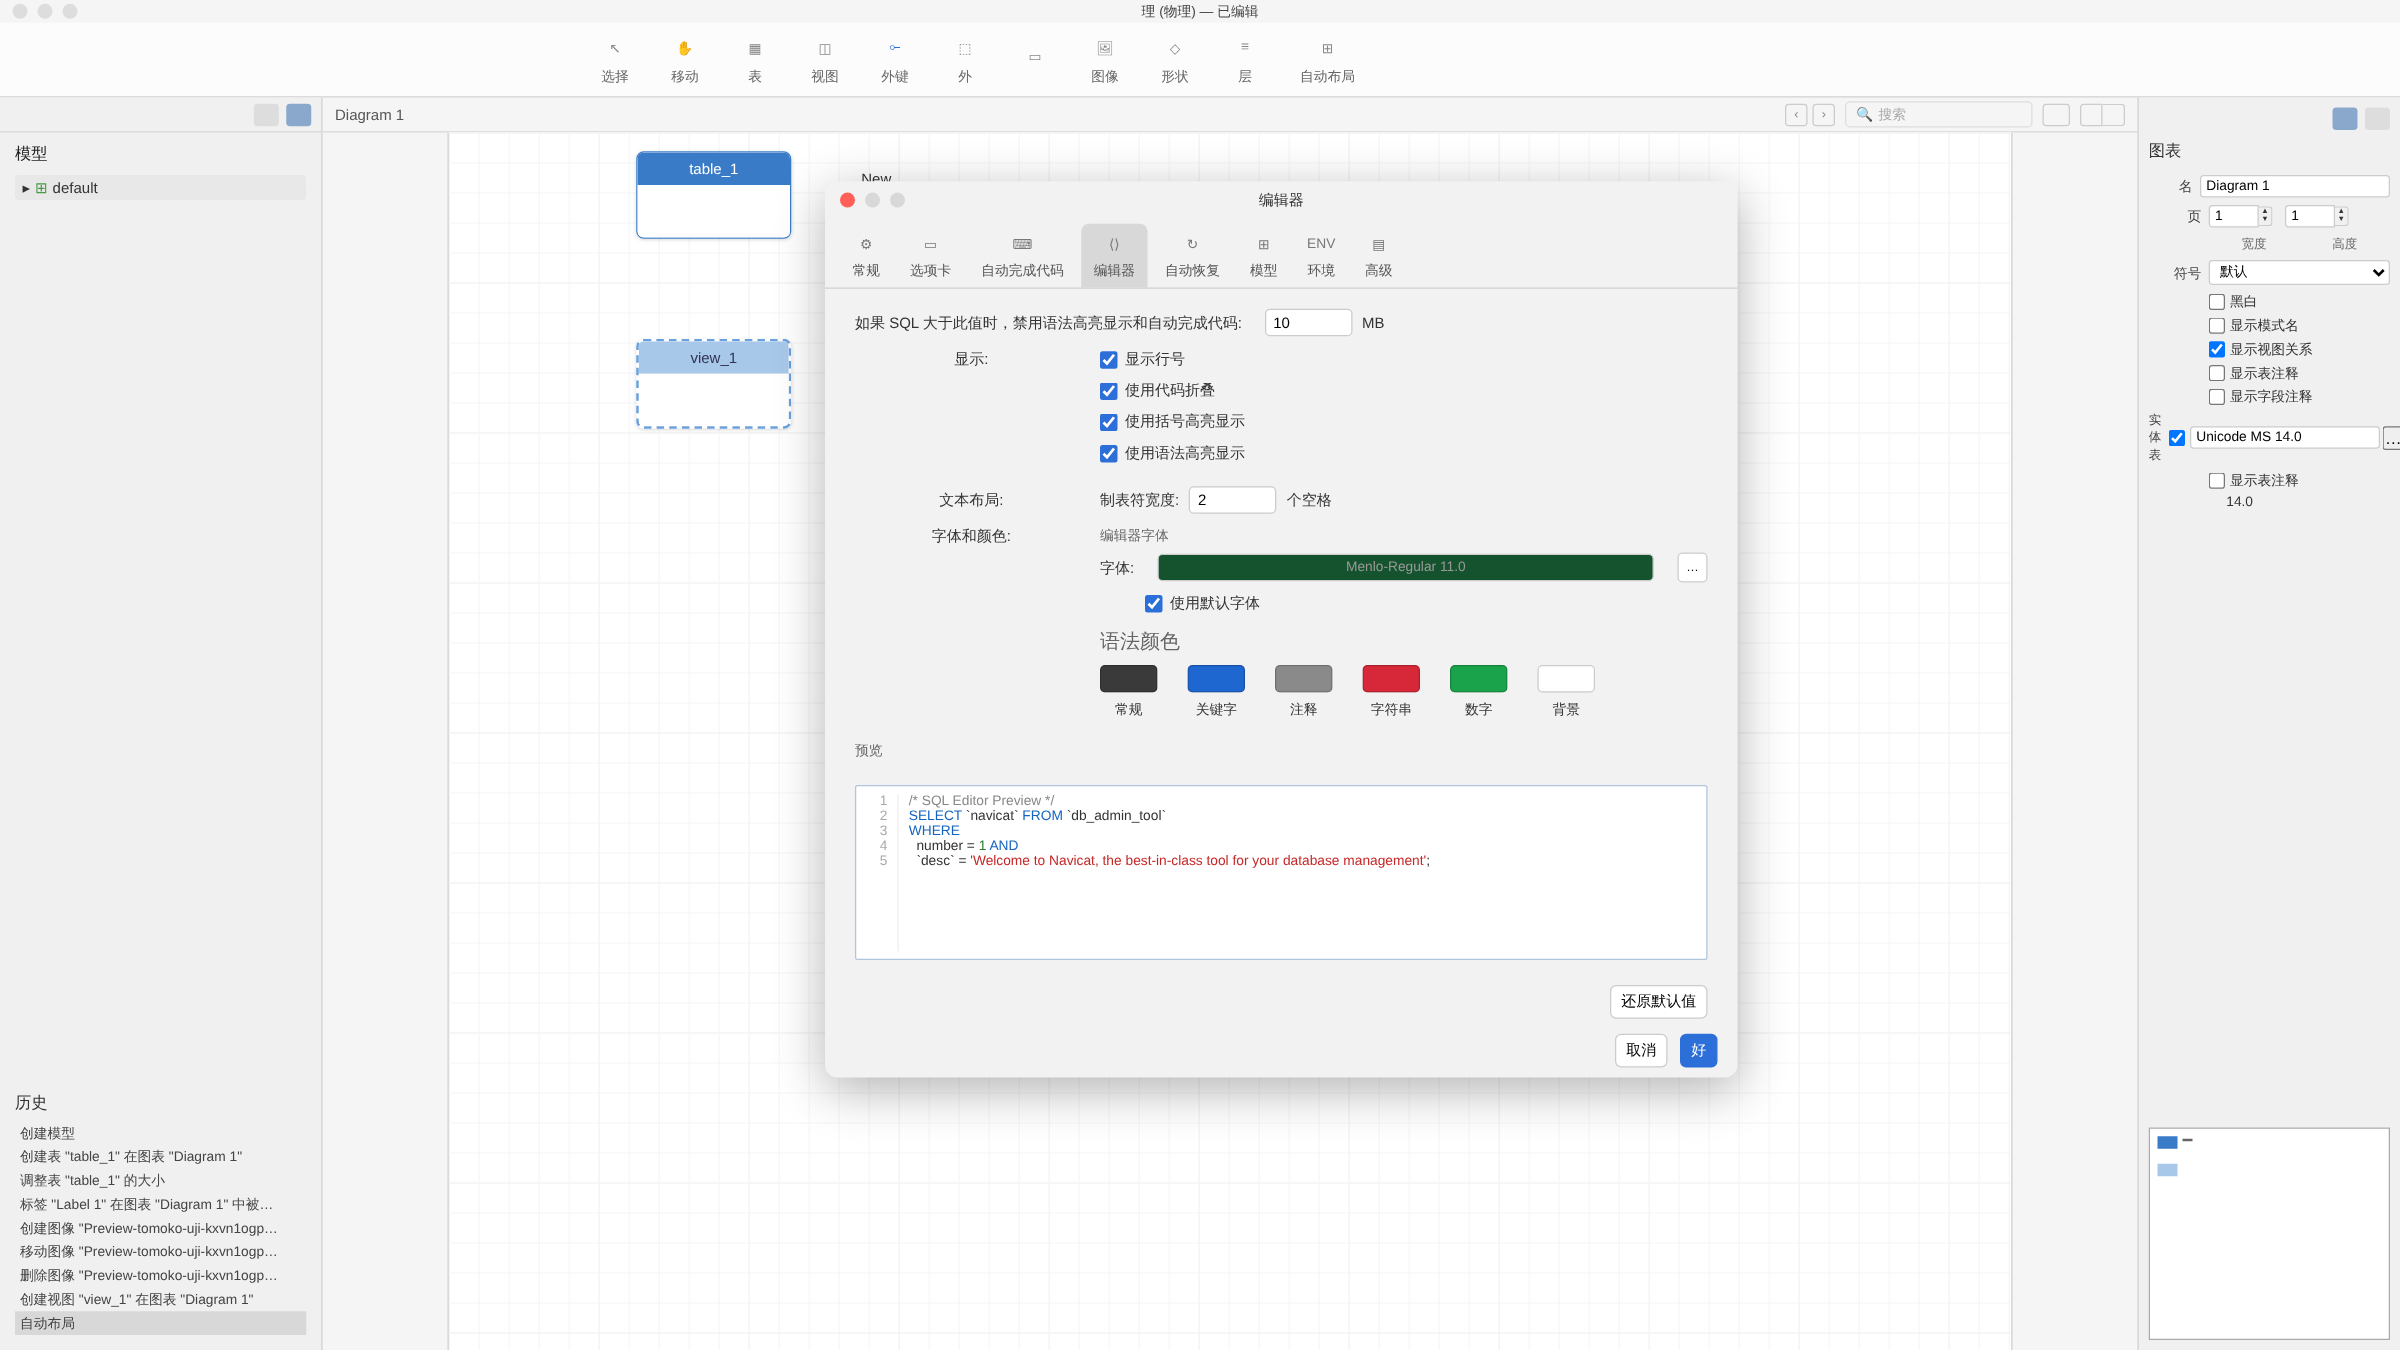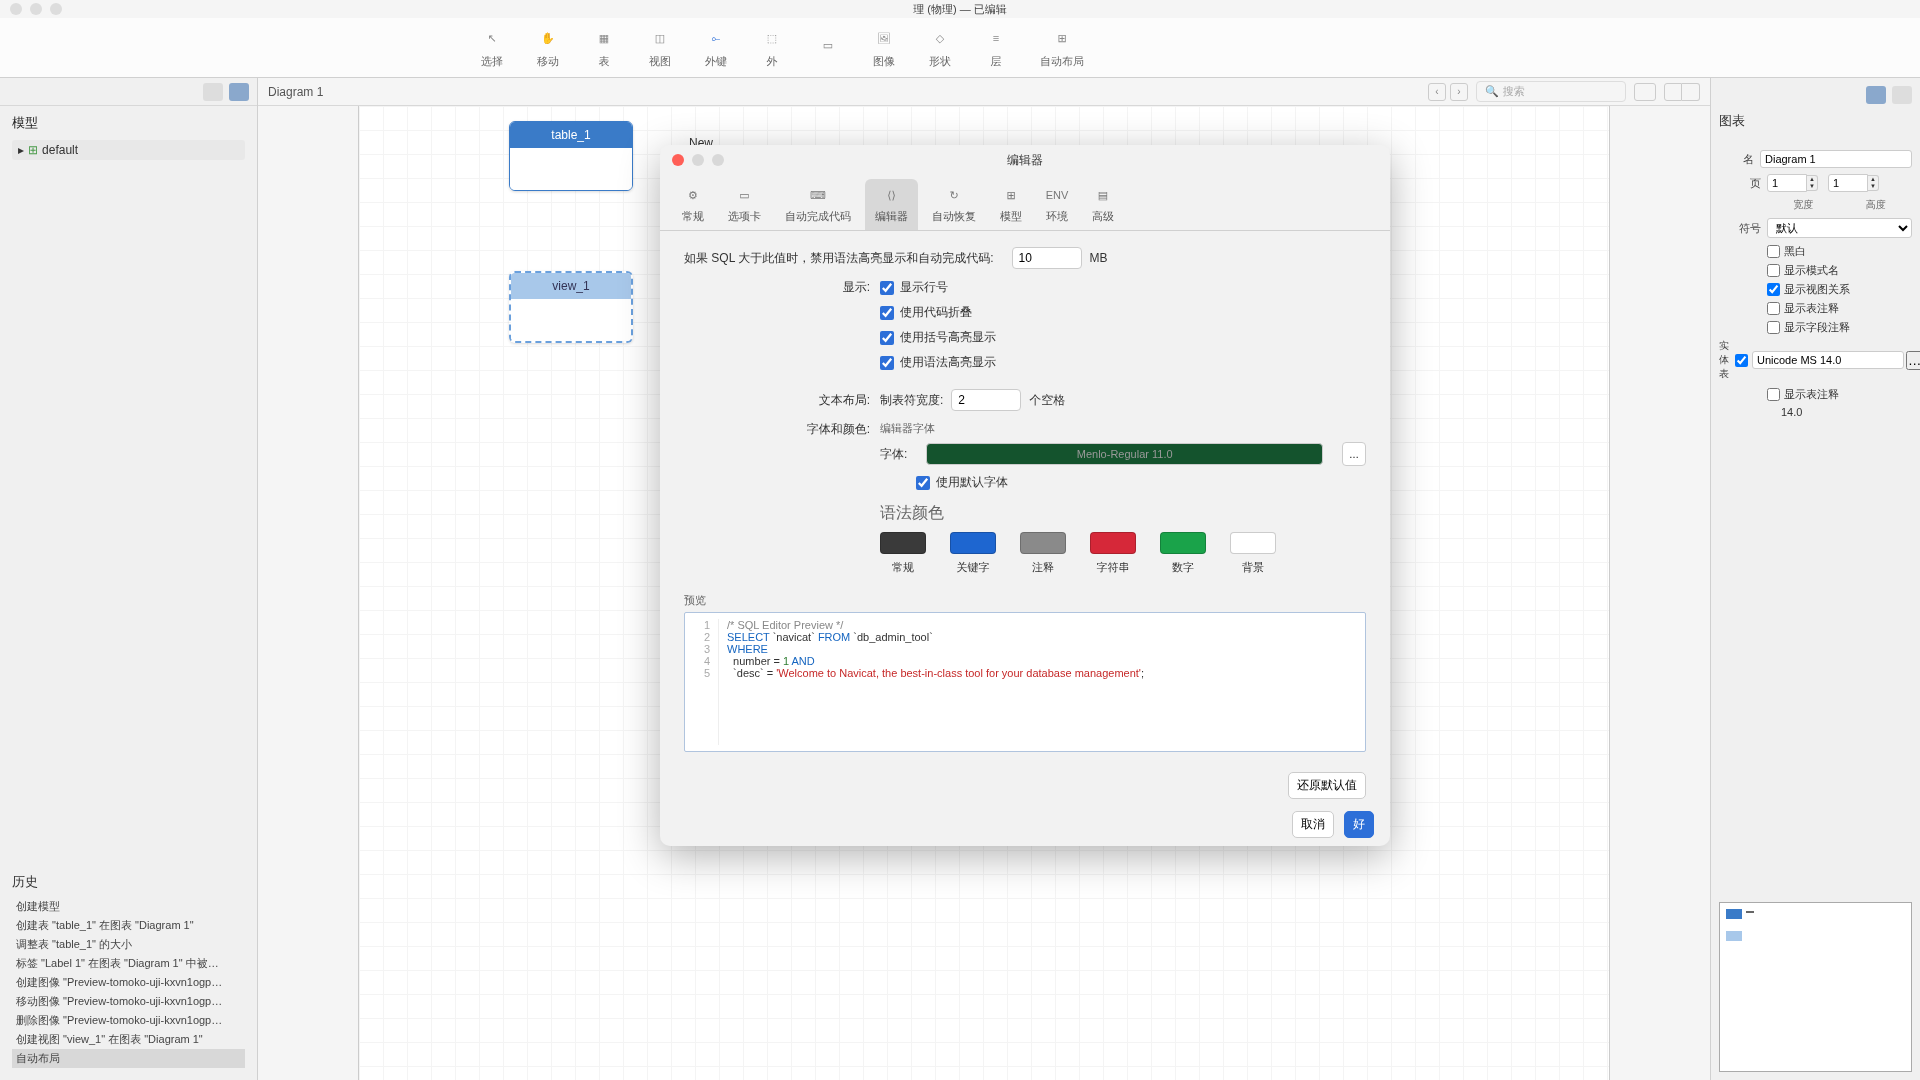--- a/index.html
+++ b/index.html
@@ -47,21 +47,21 @@
 .db-table-body { background: #fff; height: 42px; }
 .tbl1 { left: 150px; top: 15px; border: 1px solid #3a7bc8; }
 .tbl1 .db-table-hdr { background: #3a7bc8; }
 .view1 { left: 150px; top: 165px; border: 2px dashed #6aa0dd; }
 .view1 .db-table-hdr { background: #a8c8ea; color: #335; }
 .new-label { position: absolute; left: 330px; top: 30px; font-size: 12px; color: #333; }
 
 
 .right-panel { width: 210px; background: #f0f0f0; border-left: 1px solid #d0d0d0; padding: 8px; display: flex; flex-direction: column; }
 .right-tabs { display: flex; gap: 6px; justify-content: flex-end; margin-bottom: 8px; }
-.right-section-title { font-size: 13px; margin-bottom: 20px; }
+.right-section-title { font-size: 13px; margin-bottom: 10px; }
 .prop-row { display: flex; align-items: center; margin-bottom: 6px; font-size: 11px; }
 .prop-label { width: 42px; text-align: right; margin-right: 6px; color: #444; }
 .prop-input { flex: 1; border: 1px solid #ccc; border-radius: 3px; padding: 2px 4px; font-size: 11px; background: #fff; }
 .prop-stepper { display: flex; align-items: center; }
 .prop-stepper input { width: 40px; border: 1px solid #ccc; border-radius: 3px 0 0 3px; padding: 2px 4px; font-size: 11px; }
 .stepper-btns { display: flex; flex-direction: column; border: 1px solid #ccc; border-left: 0; border-radius: 0 3px 3px 0; }
 .stepper-btns span { font-size: 6px; line-height: 7px; padding: 0 2px; }
 .sub-label { font-size: 10px; color: #666; text-align: center; flex: 1; }
 .chk-row { display: flex; align-items: center; gap: 4px; font-size: 11px; margin-bottom: 4px; padding-left: 48px; }
 .minimap { border: 1px solid #aaa; background: #fff; height: 170px; margin-top: auto; position: relative; }
@@ -75,33 +75,33 @@
 .mtl { width: 12px; height: 12px; border-radius: 50%; }
 .mtl.r { background: #ff5f57; } .mtl.y { background: #d8d8d8; } .mtl.g { background: #d8d8d8; }
 
 .modal-tabs { display: flex; justify-content: flex-start; padding: 4px 12px 0; gap: 4px; border-bottom: 1px solid #d0d0d0; }
 .mtab { display: flex; flex-direction: column; align-items: center; padding: 6px 10px; font-size: 11px; color: #555; gap: 4px; cursor: pointer; border-radius: 6px 6px 0 0; }
 .mtab.active { background: #d8d8d8; }
 .mtab-icon { width: 22px; height: 20px; color: #777; display: flex; align-items: center; justify-content: center; }
 
 .modal-body { padding: 16px 24px; font-size: 12px; }
 .form-row { display: flex; align-items: center; margin-bottom: 10px; }
-.form-label { width: 186px; text-align: right; margin-right: 10px; color: #333; }
+.form-label { width: 186px; text-align: center; margin-right: 10px; color: #333; }
 .txt-input { border: 1px solid #ccc; border-radius: 4px; padding: 3px 6px; width: 70px; font-size: 12px; background: #fff; }
 .chk { display: flex; align-items: center; gap: 6px; }
 .chk input { width: 14px; height: 14px; accent-color: #2d6fd8; }
 .font-input { flex: 1; border: 1px solid #ccc; border-radius: 4px; padding: 4px 8px; background: #14532d; color: #999; text-align: center; font-size: 11px; }
 .font-btn { width: 24px; height: 24px; border: 1px solid #ccc; border-radius: 4px; background: #fff; font-size: 10px; }
 
 .color-swatches { display: flex; gap: 24px; margin-left: 196px; margin-bottom: 8px; margin-top: 8px; }
 .swatch-col { display: flex; flex-direction: column; align-items: center; gap: 6px; }
 .swatch { width: 46px; height: 22px; border-radius: 4px; border: 1px solid rgba(0,0,0,.2); }
 .swatch-label { font-size: 11px; }
 
-.preview-label { font-size: 11px; color: #666; margin-bottom: 4px; }
+.preview-label { font-size: 11px; color: #666; margin-bottom: 20px; }
 .preview-box { border: 1px solid #b0c4de; border-radius: 2px; background: #fff; padding: 6px; font-family: Menlo, monospace; font-size: 11px; display: flex; min-height: 140px; }
 .gutter { width: 28px; text-align: right; color: #aaa; padding-right: 8px; border-right: 1px solid #eee; }
 .code { padding-left: 8px; white-space: pre; }
 .c-comment { color: #888; } .c-kw { color: #1565c0; } .c-str { color: #c62828; } .c-num { color: #2e7d32; }
 
 .modal-footer { display: flex; justify-content: flex-end; gap: 10px; padding: 8px 16px 8px; align-items: center; }
 .btn { padding: 4px 8px; border-radius: 5px; border: 1px solid #ccc; background: #fff; font-size: 12px; cursor: pointer; }
 .btn.primary { background: #2d6fd8; color: #fff; border-color: #2d6fd8; }
 .reset-row { display: flex; justify-content: flex-end; padding: 4px 24px; }
 </style>

